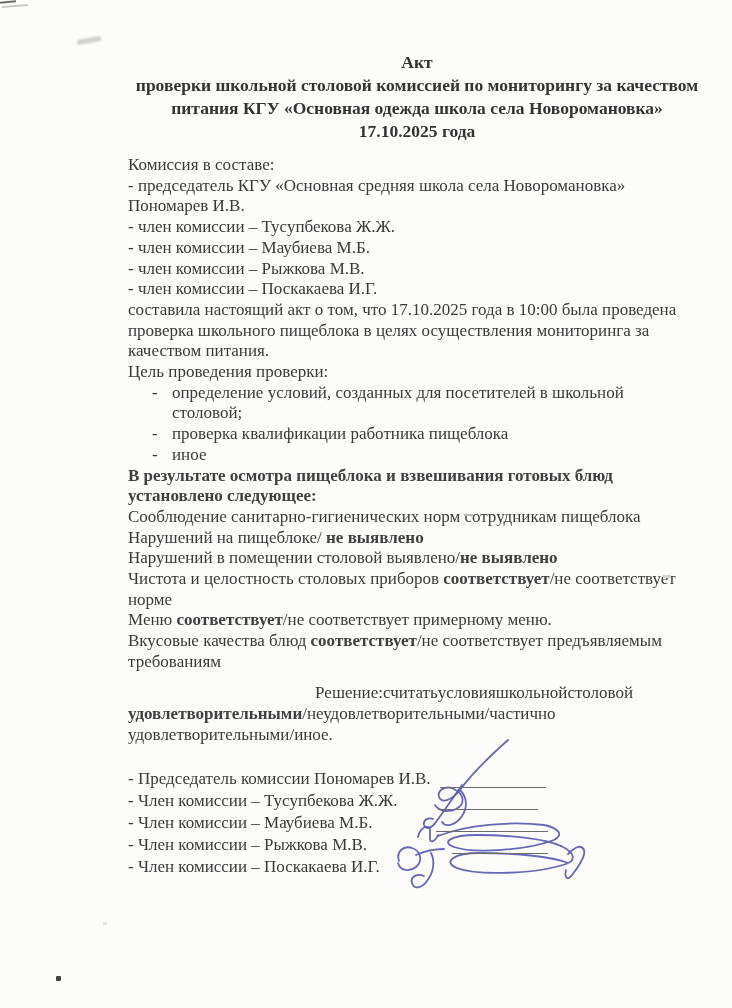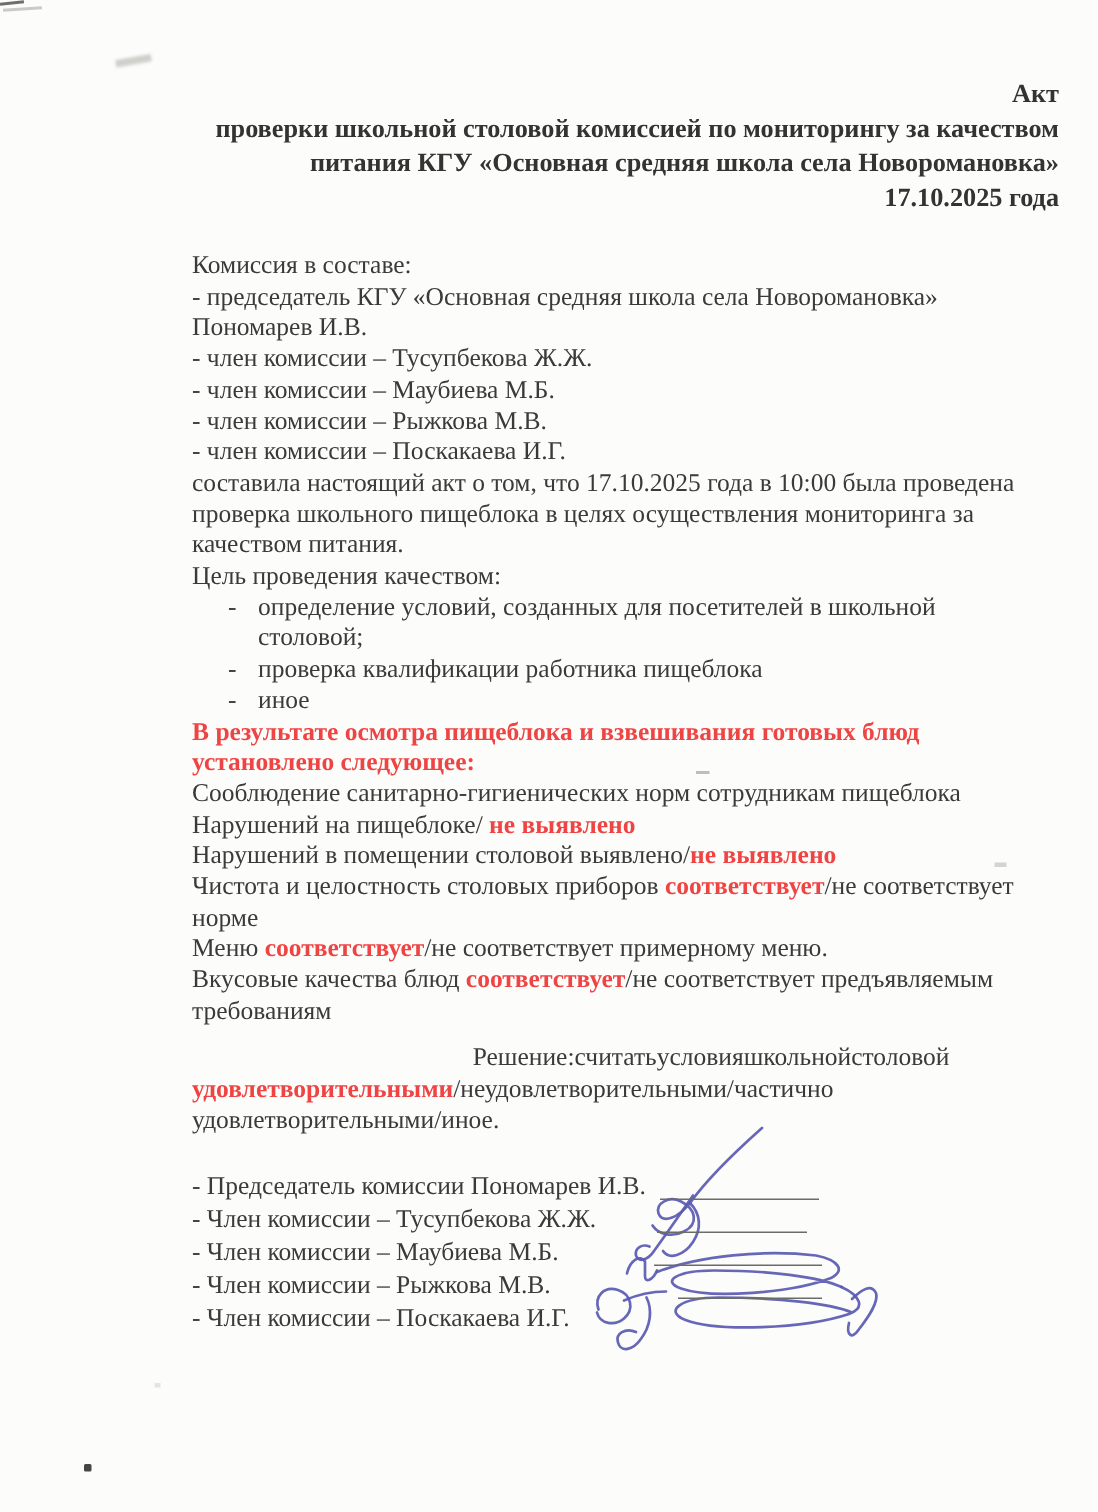--- a/index.html
+++ b/index.html
@@ -4,29 +4,29 @@
 <style>
   html,body{margin:0;padding:0;}
   body{background:#fbfbf9;}
   .page{
     position:relative;width:732px;height:1008px;overflow:hidden;
     background:#fcfcfa;
     font-family:"Liberation Serif","DejaVu Serif",serif;
     color:#3a3a3a;
   }
   .content{position:absolute;left:128px;top:0;width:578px;}
-  .title{padding-top:51px;text-align:right;font-weight:bold;
+  .title{padding-top:51px;text-align:center;font-weight:bold;
          font-size:17.5px;line-height:23px;color:#333;}
   .title .tline{white-space:nowrap;}
-  .doc-body{margin-top:24px;font-size:17px;line-height:20.7px;}
+  .doc-body{margin-top:12px;font-size:17px;line-height:20.7px;}
   .line{white-space:nowrap;}
   .line.list{padding-left:24px;}
   .line.list .bullet{display:inline-block;width:20px;}
   .line.list-cont{padding-left:44px;}
-  .seg.b{font-weight:bold;color:#ef4444;}
+  .seg.b{font-weight:bold;color:#404040;}
   .decision{margin-top:9px;font-size:17px;line-height:21px;}
   .justify-row{display:flex;justify-content:flex-end;width:505px;white-space:nowrap;}
   .signatures{position:relative;margin-top:23px;font-size:17px;}
   .sig-row{position:relative;height:22px;line-height:22px;white-space:nowrap;}
   .sig-line{position:absolute;bottom:2px;height:1px;background:#6b6b68;}
   .sig-row:nth-child(1) .sig-line{left:305px;width:113px;}
   .sig-row:nth-child(2) .sig-line{left:312px;width:106px;}
   .sig-row:nth-child(3) .sig-line{left:310px;width:100px;}
   .sig-row:nth-child(4) .sig-line{left:308px;width:112px;}
   .sig-row:nth-child(5) .sig-line{left:324px;width:96px;}
@@ -36,36 +36,36 @@
 </style>
 </head>
 <body>
 
 <div class="page">
   <div class="content">
 
     <div class="title" id="title">
         <div class="tline">Акт</div>
         <div class="tline">проверки школьной столовой комиссией по мониторингу за качеством</div>
-        <div class="tline">питания КГУ «Основная средняя школа села Новоромановка»</div>
+        <div class="tline">питания КГУ «Основная одежда школа села Новоромановка»</div>
         <div class="tline">17.10.2025 года</div>
       </div>
 
     <div class="doc-body" id="docBody">
         <div class="line normal"><span class="seg">Комиссия в составе:</span></div>
         <div class="line normal"><span class="seg">- председатель КГУ «Основная средняя школа села Новоромановка»</span></div>
         <div class="line normal"><span class="seg">Пономарев И.В.</span></div>
         <div class="line normal"><span class="seg">- член комиссии – Тусупбекова Ж.Ж.</span></div>
         <div class="line normal"><span class="seg">- член комиссии – Маубиева М.Б.</span></div>
         <div class="line normal"><span class="seg">- член комиссии – Рыжкова М.В.</span></div>
         <div class="line normal"><span class="seg">- член комиссии – Поскакаева И.Г.</span></div>
         <div class="line normal"><span class="seg">составила настоящий акт о том, что 17.10.2025 года в 10:00 была проведена</span></div>
         <div class="line normal"><span class="seg">проверка школьного пищеблока в целях осуществления мониторинга за</span></div>
         <div class="line normal"><span class="seg">качеством питания.</span></div>
-        <div class="line normal"><span class="seg">Цель проведения качеством:</span></div>
+        <div class="line normal"><span class="seg">Цель проведения проверки:</span></div>
         <div class="line list"><span class="bullet">-</span><span class="seg">определение условий, созданных для посетителей в школьной</span></div>
         <div class="line list-cont"><span class="seg">столовой;</span></div>
         <div class="line list"><span class="bullet">-</span><span class="seg">проверка квалификации работника пищеблока</span></div>
         <div class="line list"><span class="bullet">-</span><span class="seg">иное</span></div>
         <div class="line normal"><span class="seg b">В результате осмотра пищеблока и взвешивания готовых блюд</span></div>
         <div class="line normal"><span class="seg b">установлено следующее:</span></div>
         <div class="line normal"><span class="seg">Сооблюдение санитарно-гигиенических норм сотрудникам пищеблока</span></div>
         <div class="line normal"><span class="seg">Нарушений на пищеблоке/ </span><span class="seg b">не выявлено</span></div>
         <div class="line normal"><span class="seg">Нарушений в помещении столовой выявлено/</span><span class="seg b">не выявлено</span></div>
         <div class="line normal"><span class="seg">Чистота и целостность столовых приборов </span><span class="seg b">соответствует</span><span class="seg">/не соответствует</span></div>

